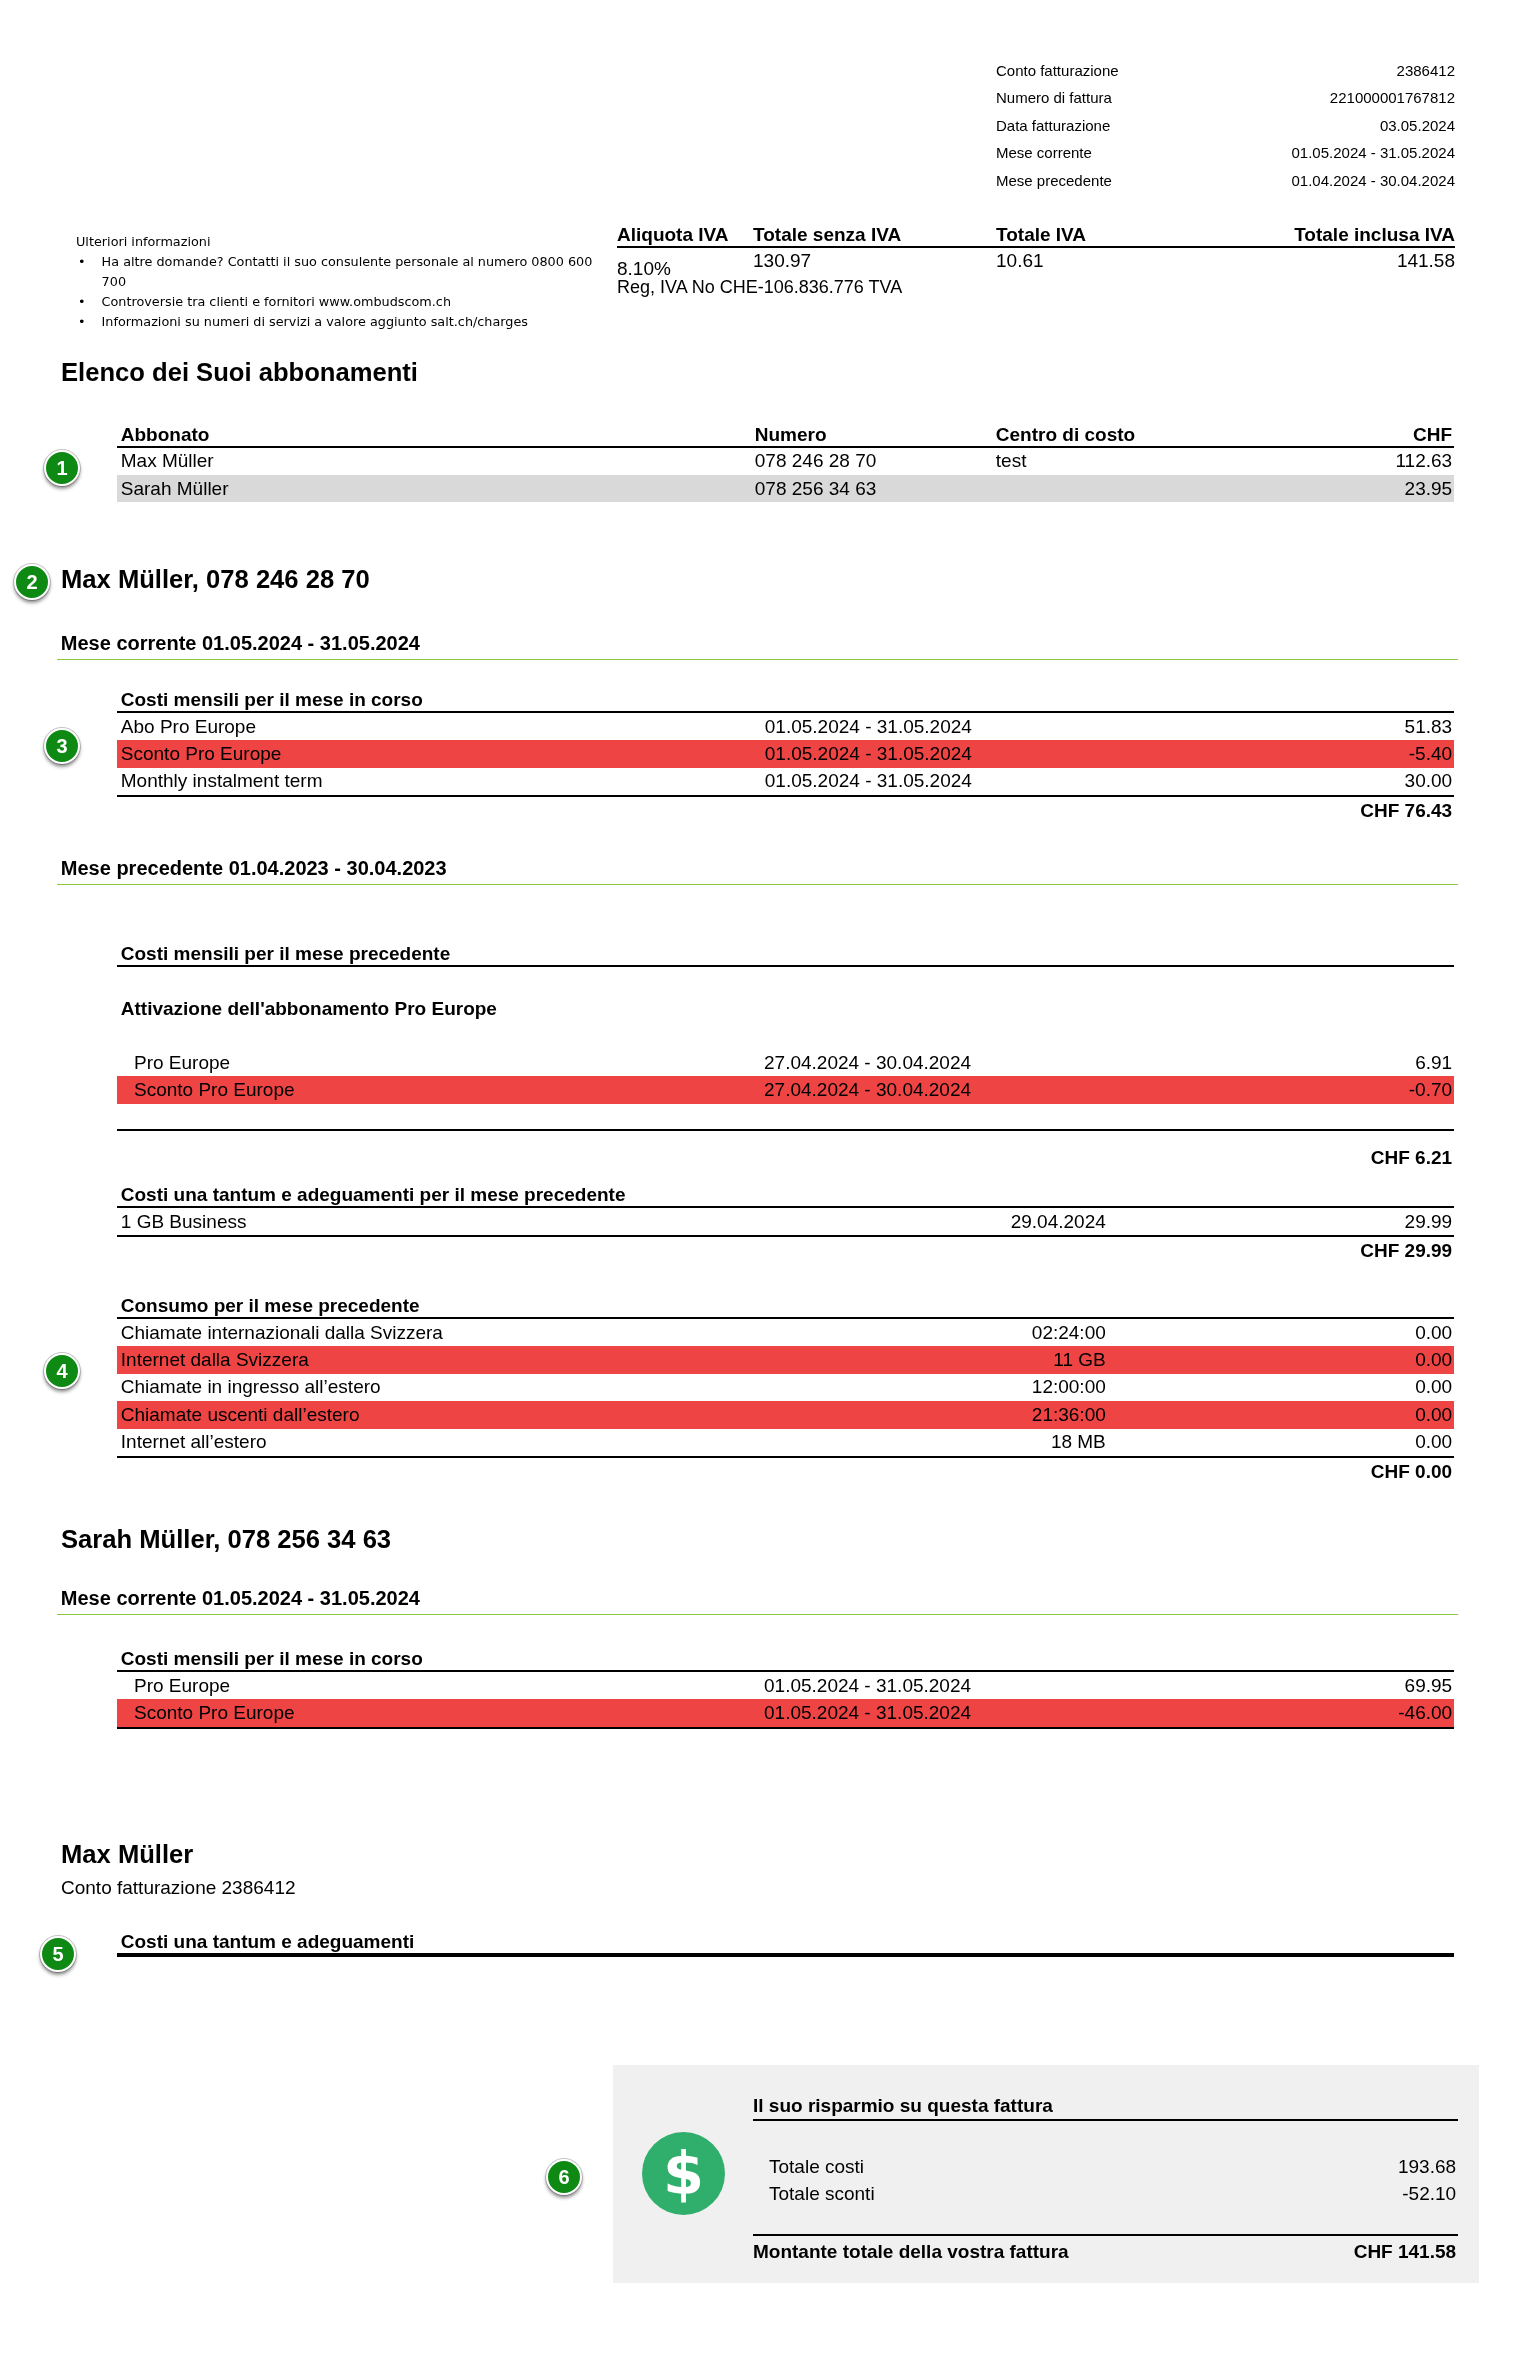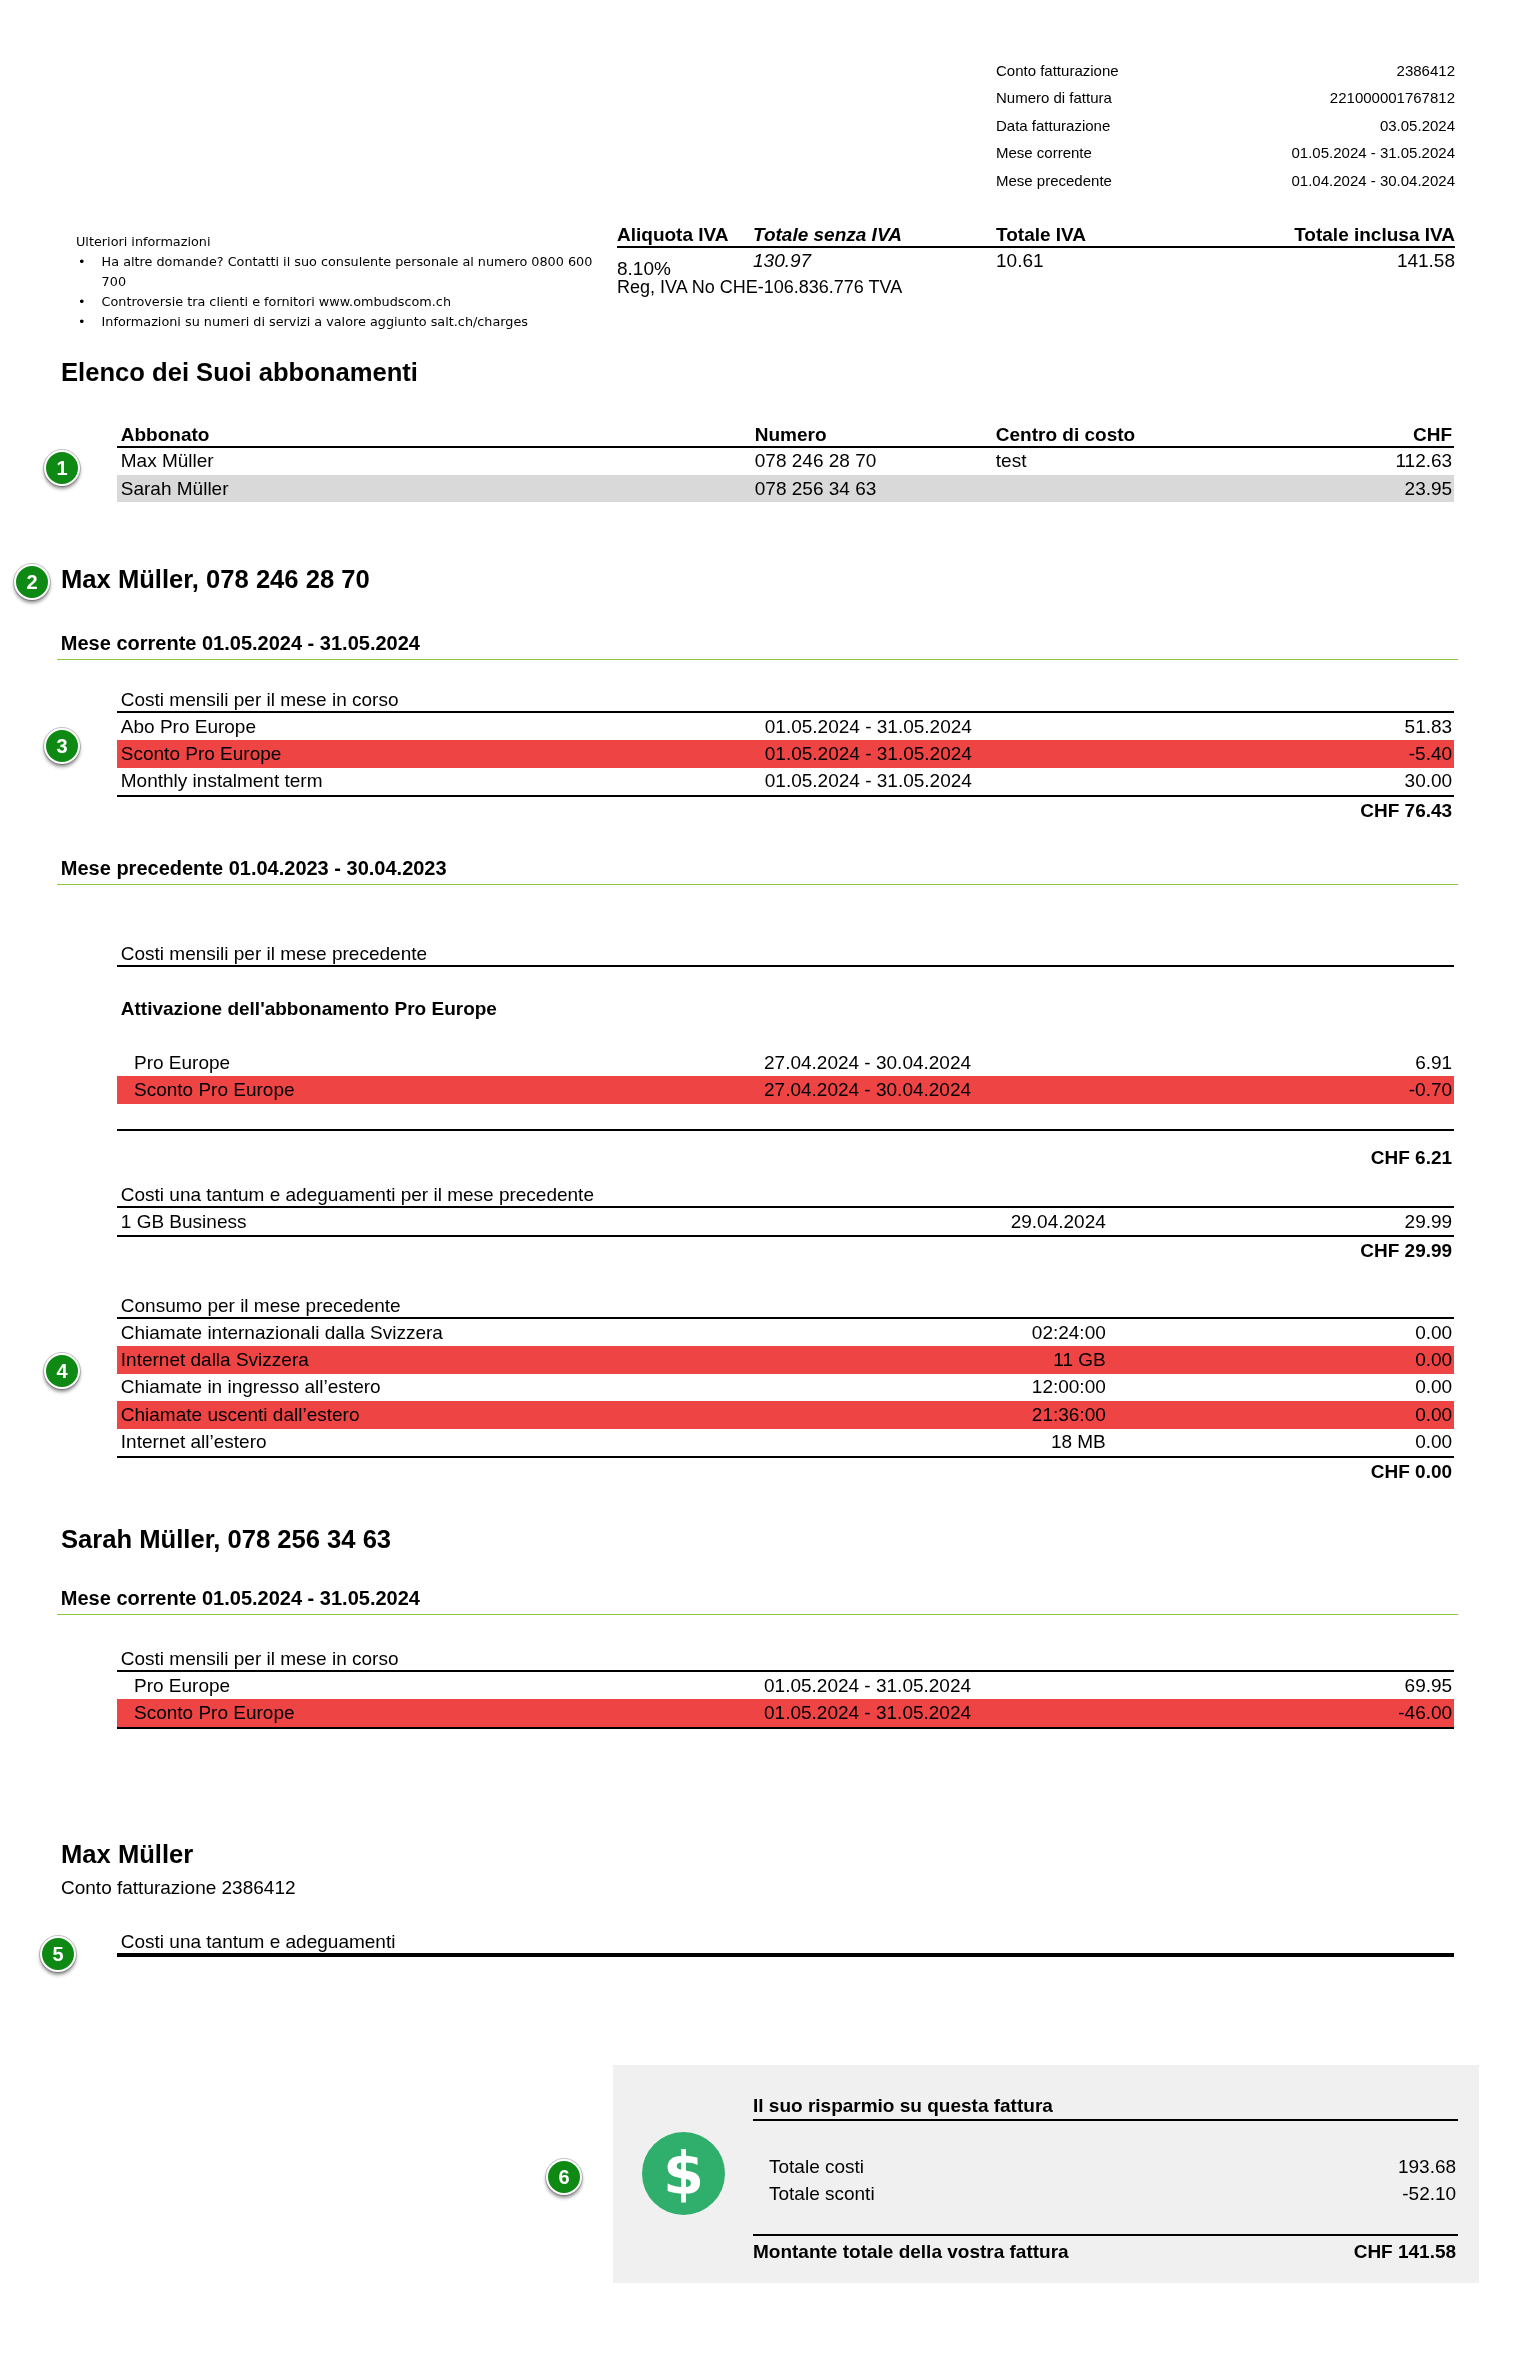--- a/index.html
+++ b/index.html
@@ -16,31 +16,31 @@
   .info { position: absolute; left: 76px; top: 232px; width: 530px; font-size: 14px; line-height: 20px; font-family: "DejaVu Sans", sans-serif; font-size: 12.8px; }
   .info ul { margin: 0; padding: 0 0 0 0; list-style: none; }
   .info li { position: relative; padding-left: 25.6px; }
   .info li::before { content: "•"; position: absolute; left: 1.9px; top: 0; }
 
   
   .iva { position: absolute; left: 617px; top: 221px; width: 838px; font-size: 19px; }
   .iva .hrow { display: flex; height: 24.6px; align-items: flex-end; border-bottom: 2.8px solid #000; font-weight: bold; }
   .iva .drow { display: flex; height: 26.5px; align-items: center; }
   .iva .c1 { width: 136px; margin-top: 16px; }
-  .iva .c2 { width: 243px; font-style: italic; }
+  .iva .c2 { width: 243px; }
   .iva .c3 { width: 237px; }
   .iva .c4 { flex: 1; text-align: right; }
   .iva .reg { font-size: 18px; height: 26.5px; display: flex; align-items: center; }
 
   h2.sec { position: absolute; left: 61px; margin: 0; font-size: 25.6px; font-weight: bold; }
   .subhdr { position: absolute; left: 57px; width: 1401px; font-size: 20px; font-weight: bold; border-bottom: 1.9px solid #8dc63f; padding-left: 3.8px; height: 28px; box-sizing: border-box; }
 
   
   .tbl { position: absolute; left: 117px; width: 1337px; font-size: 19px; }
-  .tbl .title { height: 23px; font-weight: normal; border-bottom: 2.8px solid #000; display: flex; align-items: flex-end; padding-left: 3.8px; font-size: 19px; }
+  .tbl .title { height: 23px; font-weight: bold; border-bottom: 2.8px solid #000; display: flex; align-items: flex-end; padding-left: 3.8px; font-size: 19px; }
   .tbl .row { height: 27.4px; display: flex; align-items: center; }
   .tbl .row.alt { background: #ef4444; }
   .tbl .row .name { padding-left: 3.8px; width: 644px; }
   .tbl .row .name.indent { padding-left: 17px; width: 630px; }
   .tbl .row .date { width: 341px; text-align: left; }
   .tbl .row .date.right { text-align: right; width: 341px; }
   .tbl .row .amt { flex: 1; text-align: right; padding-right: 1.9px; }
   .tbl .endline { border-top: 2.8px solid #000; }
   .tbl .total { height: 28px; display: flex; justify-content: flex-end; align-items: center; font-weight: bold; padding-right: 1.9px; }
 

